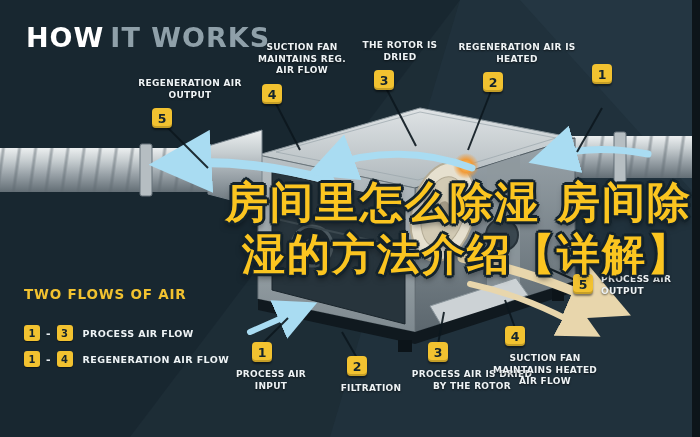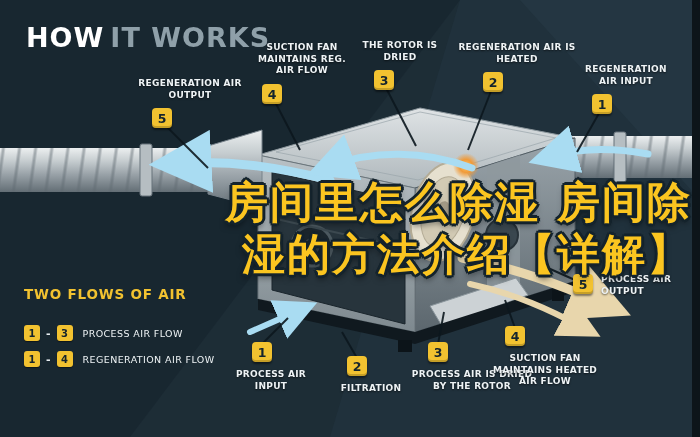--- a/index.html
+++ b/index.html
@@ -29,21 +29,21 @@
   .overlay-title { position:absolute; left:0; right:0; top:176px; z-index:40; text-align:right;
     font-size:43px; font-weight:800; line-height:1.22; letter-spacing:2px; color:#fbc520;
     text-shadow:-2px -2px 0 #14232c, 2px -2px 0 #14232c, -2px 2px 0 #14232c, 2px 2px 0 #14232c,
                 -3px 0 0 #14232c, 3px 0 0 #14232c, 0 -3px 0 #14232c, 0 3px 0 #14232c, 0 4px 6px rgba(0,0,0,.55); }
 
   .legend { position:absolute; left:24px; top:286px; z-index:20; }
   .legend-title { color:#f2c230; font-size:13.5px; font-weight:800; letter-spacing:.8px; margin-bottom:23px; }
   .legend-row { display:flex; align-items:center; gap:6px; margin-bottom:10px; }
   .legend .badge { width:16px; height:16px; font-size:10px; border-radius:3px; box-shadow:0 1px 1px rgba(0,0,0,.45); }
   .legend-dash { color:#e8eef1; font-weight:700; font-size:11px; }
-  .legend-label { color:#eef3f5; font-size:9.5px; font-weight:400; letter-spacing:.4px; margin-left:4px; }
+  .legend-label { color:#eef3f5; font-size:9.5px; font-weight:700; letter-spacing:.4px; margin-left:4px; }
 </style>
 </head>
 <body>
 
 <div class="stage">
 
   <svg class="illustration" viewBox="0 0 700 437" aria-hidden="true">
     <defs>
       <linearGradient id="pipeG" x1="0" y1="0" x2="0" y2="1">
         <stop offset="0" stop-color="#eceff0"></stop>
@@ -163,21 +163,20 @@
   </div>
   <div class="callout" id="co3">
     <div class="co-label">THE ROTOR IS DRIED</div>
     <div class="badge">3</div>
   </div>
   <div class="callout" id="co2">
     <div class="co-label">REGENERATION AIR IS HEATED</div>
     <div class="badge">2</div>
   </div>
   <div class="callout" id="co1">
-    <div class="co-label">REGENERATION AIR INPUT</div>
     <div class="badge">1</div>
   </div>
 
   <div class="callout" id="cb1">
     <div class="badge">1</div>
     <div class="co-label">PROCESS AIR INPUT</div>
   </div>
   <div class="callout" id="cb2">
     <div class="badge">2</div>
     <div class="co-label">FILTRATION</div>

